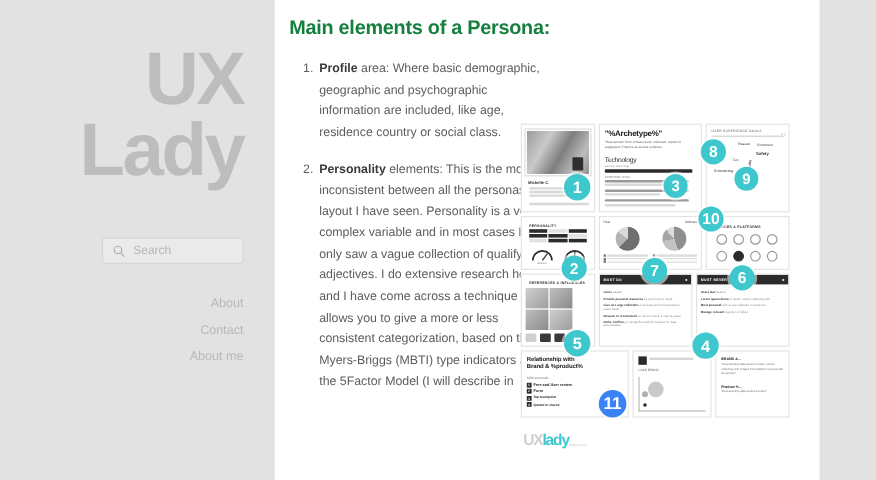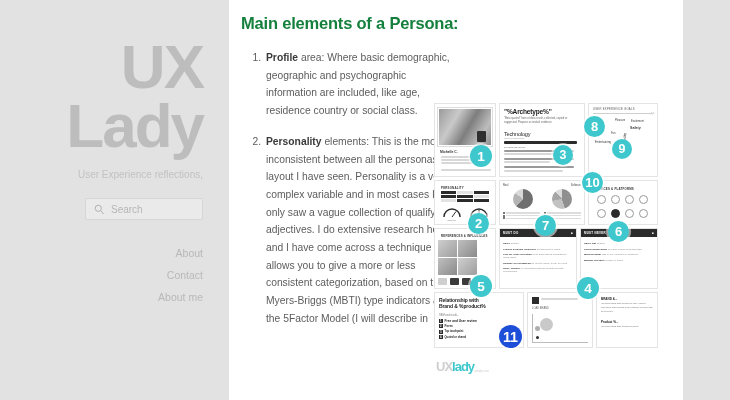--- a/index.html
+++ b/index.html
@@ -238,21 +238,21 @@
 
 <div class="page">
 
   <aside class="sidebar">
     <div class="brand">
       <span>UX</span>
       <span class="l2">Lady</span>
     </div>
 
     <div class="tagline">
-      <span>User Experience reflections,</span><br>
+      <br>
     </div>
 
     <div class="searchbox">
       <span class="search-icon">
         <svg width="11" height="11" viewBox="0 0 11 11">
           <circle cx="4.3" cy="4.3" r="3.1" fill="none" stroke="#b0b0b0" stroke-width="1"></circle>
           <line x1="6.6" y1="6.6" x2="9.6" y2="10" stroke="#b0b0b0" stroke-width="1"></line>
         </svg>
       </span>
       <input class="search-input" type="text" placeholder="Search" style="">
@@ -521,19 +521,19 @@
           <div class="badge" style="left: 36px; top: 42px; width: 22px; height: 22px; font-size: 13.64px; background: rgb(62, 200, 205);">1</div>
           <div class="badge" style="left: 34px; top: 110px; width: 21px; height: 21px; font-size: 13.02px; background: rgb(62, 200, 205);">2</div>
           <div class="badge" style="left: 119px; top: 42px; width: 20px; height: 20px; font-size: 12.4px; background: rgb(62, 200, 205);">3</div>
           <div class="badge" style="left: 143px; top: 174px; width: 22px; height: 22px; font-size: 13.64px; background: rgb(62, 200, 205);">4</div>
           <div class="badge" style="left: 36px; top: 172px; width: 22px; height: 22px; font-size: 13.64px; background: rgb(62, 200, 205);">5</div>
           <div class="badge" style="left: 174px; top: 118px; width: 21px; height: 21px; font-size: 13.02px; background: rgb(62, 200, 205);">6</div>
           <div class="badge" style="left: 101px; top: 112px; width: 21px; height: 21px; font-size: 13.02px; background: rgb(62, 200, 205);">7</div>
           <div class="badge" style="left: 150px; top: 13px; width: 21px; height: 21px; font-size: 13.02px; background: rgb(62, 200, 205);">8</div>
           <div class="badge" style="left: 178px; top: 36px; width: 20px; height: 20px; font-size: 12.4px; background: rgb(62, 200, 205);">9</div>
           <div class="badge" style="left: 148px; top: 69px; width: 21px; height: 21px; font-size: 13.02px; background: rgb(62, 200, 205);">10</div>
-          <div class="badge" style="left: 65px; top: 222px; width: 23px; height: 23px; font-size: 14.26px; background: #1d4ed8;">11</div>
+          <div class="badge" style="left: 65px; top: 222px; width: 23px; height: 23px; font-size: 14.26px; background: #3b82f6;">11</div>
         </div>
 
       </div>
     </div>
   </main>
 </div>
 
 </body></html>

